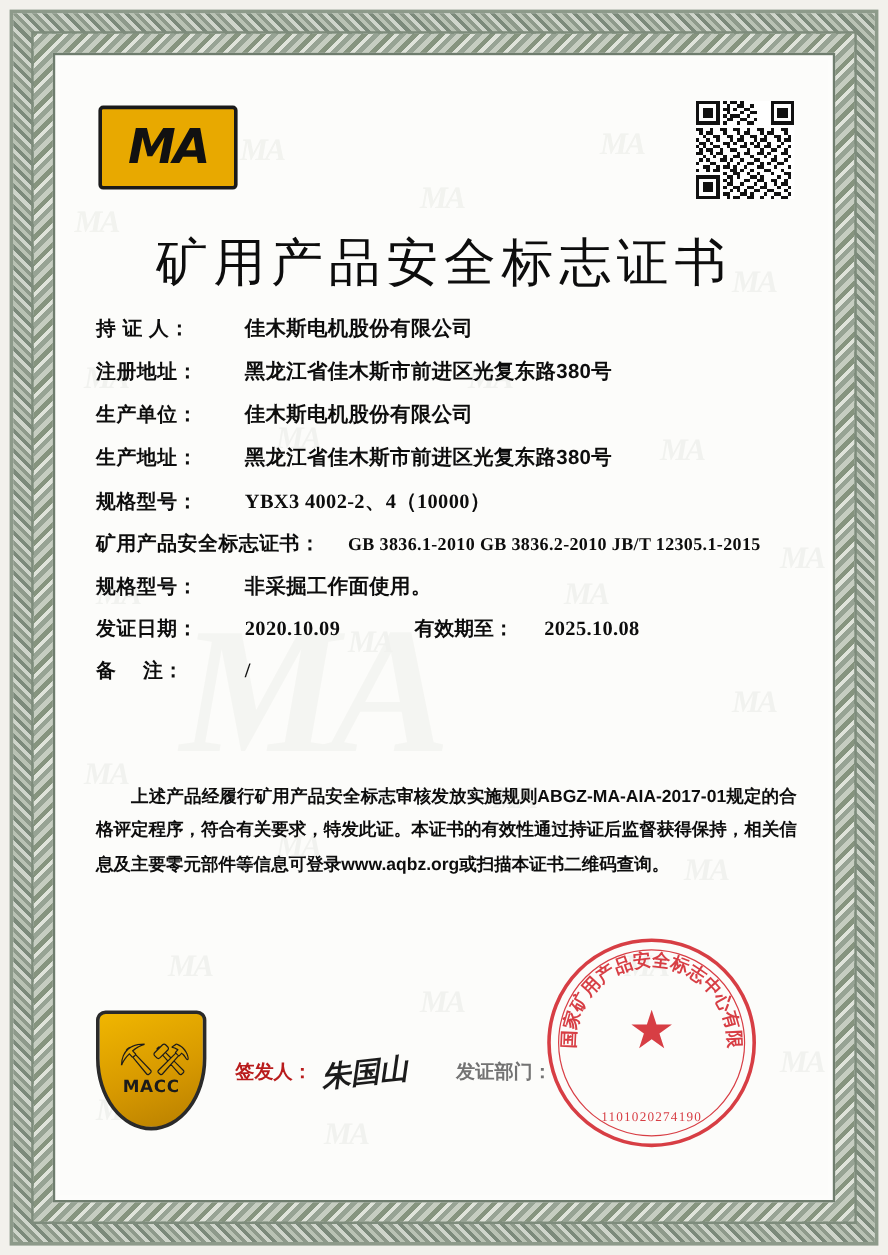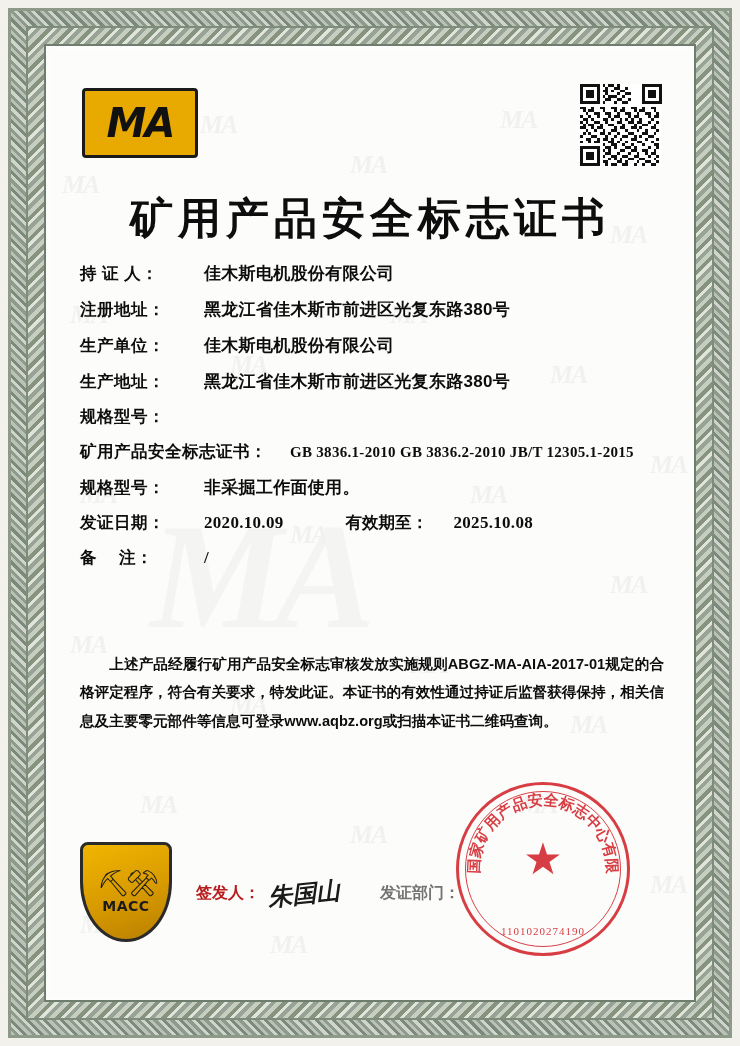--- a/index.html
+++ b/index.html
@@ -136,21 +136,21 @@
     background: #fff;
   }
 
   
   .title {
     position: absolute;
     left: 0; right: 0;
     top: 140px;
     text-align: center;
     font-size: 43px;
-    font-weight: bold;
+    font-weight: normal;
     letter-spacing: 5px;
     color: #0d0d0d;
     font-family: "DejaVu Sans", sans-serif;
   }
 
   
   .fields {
     position: absolute;
     left: 30px;
     right: 36px;
@@ -595,20 +595,21 @@
       </div>
 
       <div class="row">
         <div class="k">生产地址：</div>
         <div class="v">黑龙江省佳木斯市前进区光复东路380号</div>
       </div>
 
 
       <div class="row">
         <div class="k">规格型号：</div>
+        <div class="v num">YBX3 4002-2、4（10000）</div>
       </div>
 
       <div class="row wide">
         <div class="k">矿用产品安全标志证书：</div>
         <div class="v">GB 3836.1-2010 GB 3836.2-2010 JB/T 12305.1-2015</div>
       </div>
 
       <div class="row">
         <div class="k">规格型号：</div>
         <div class="v">非采掘工作面使用。</div>

